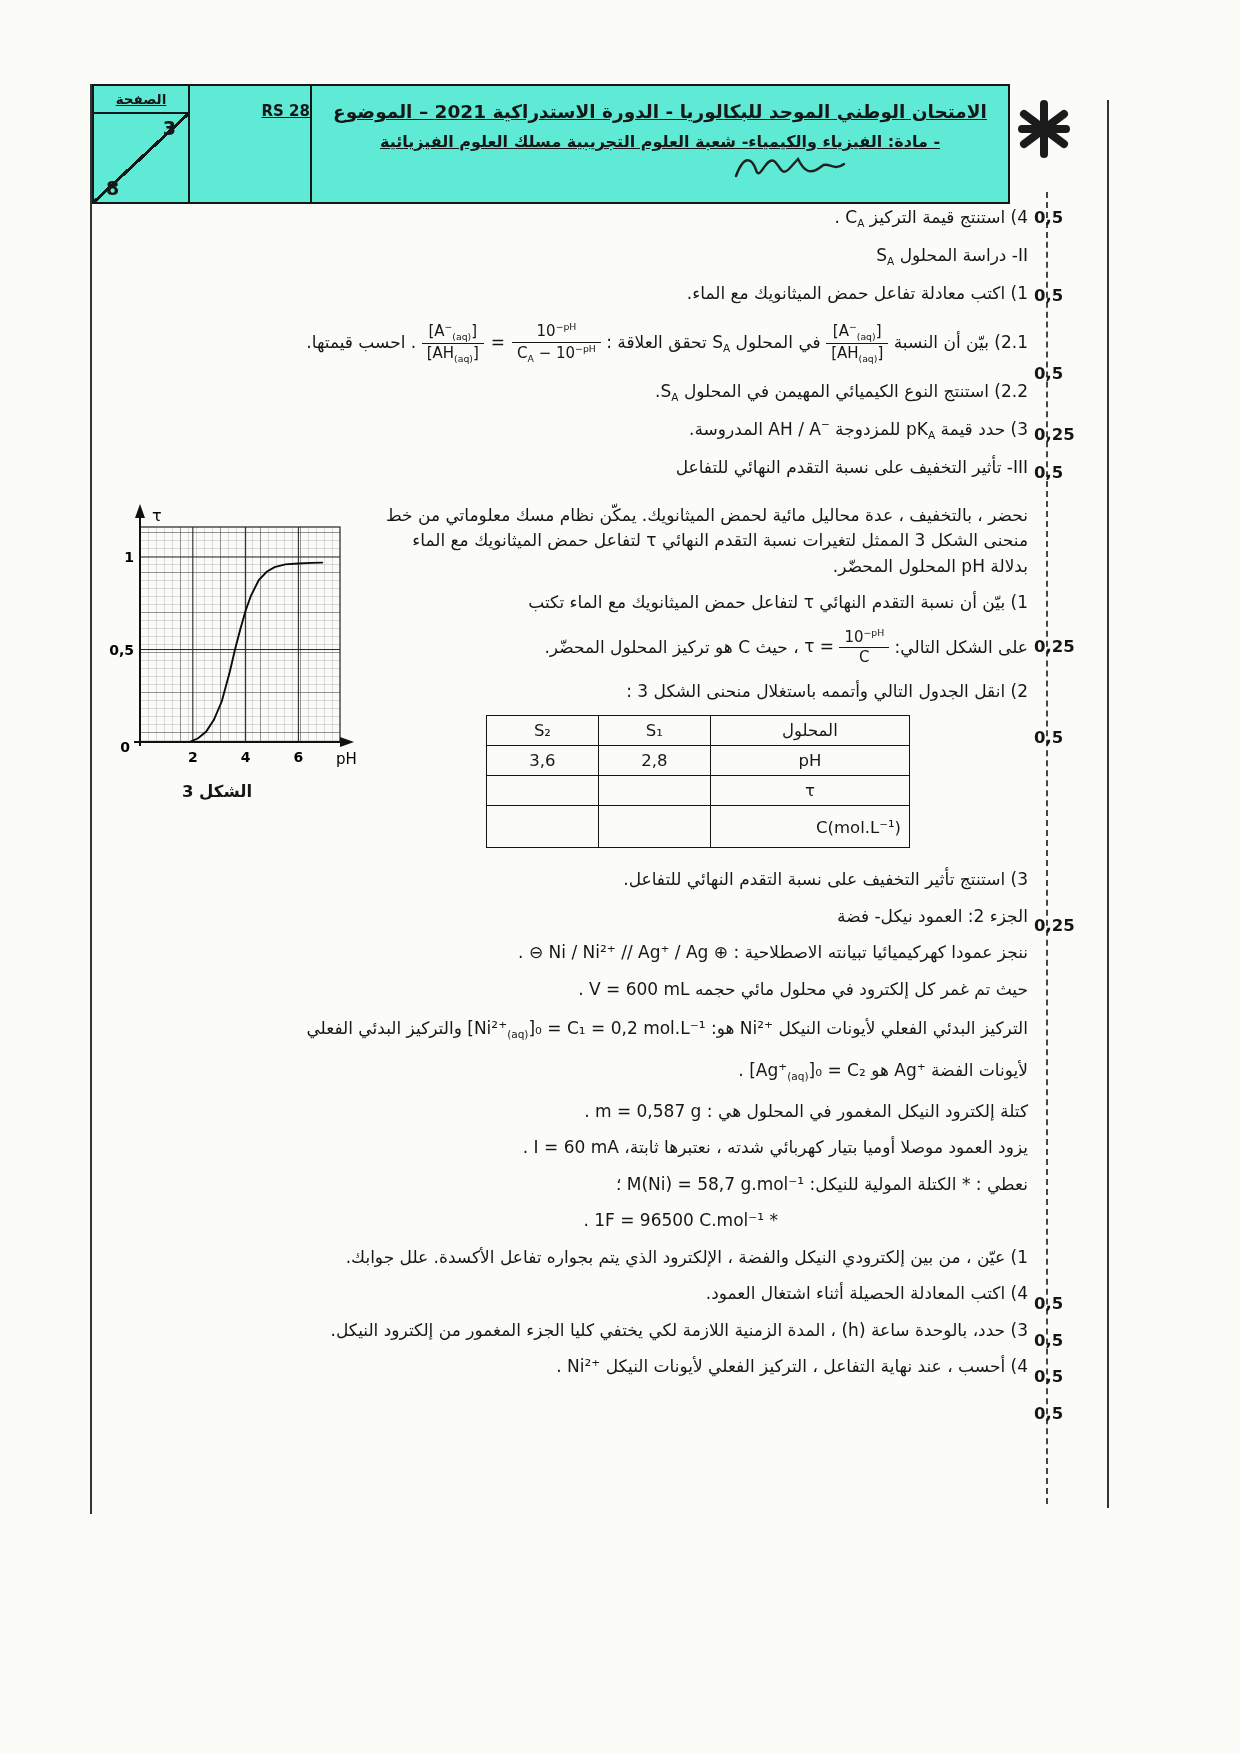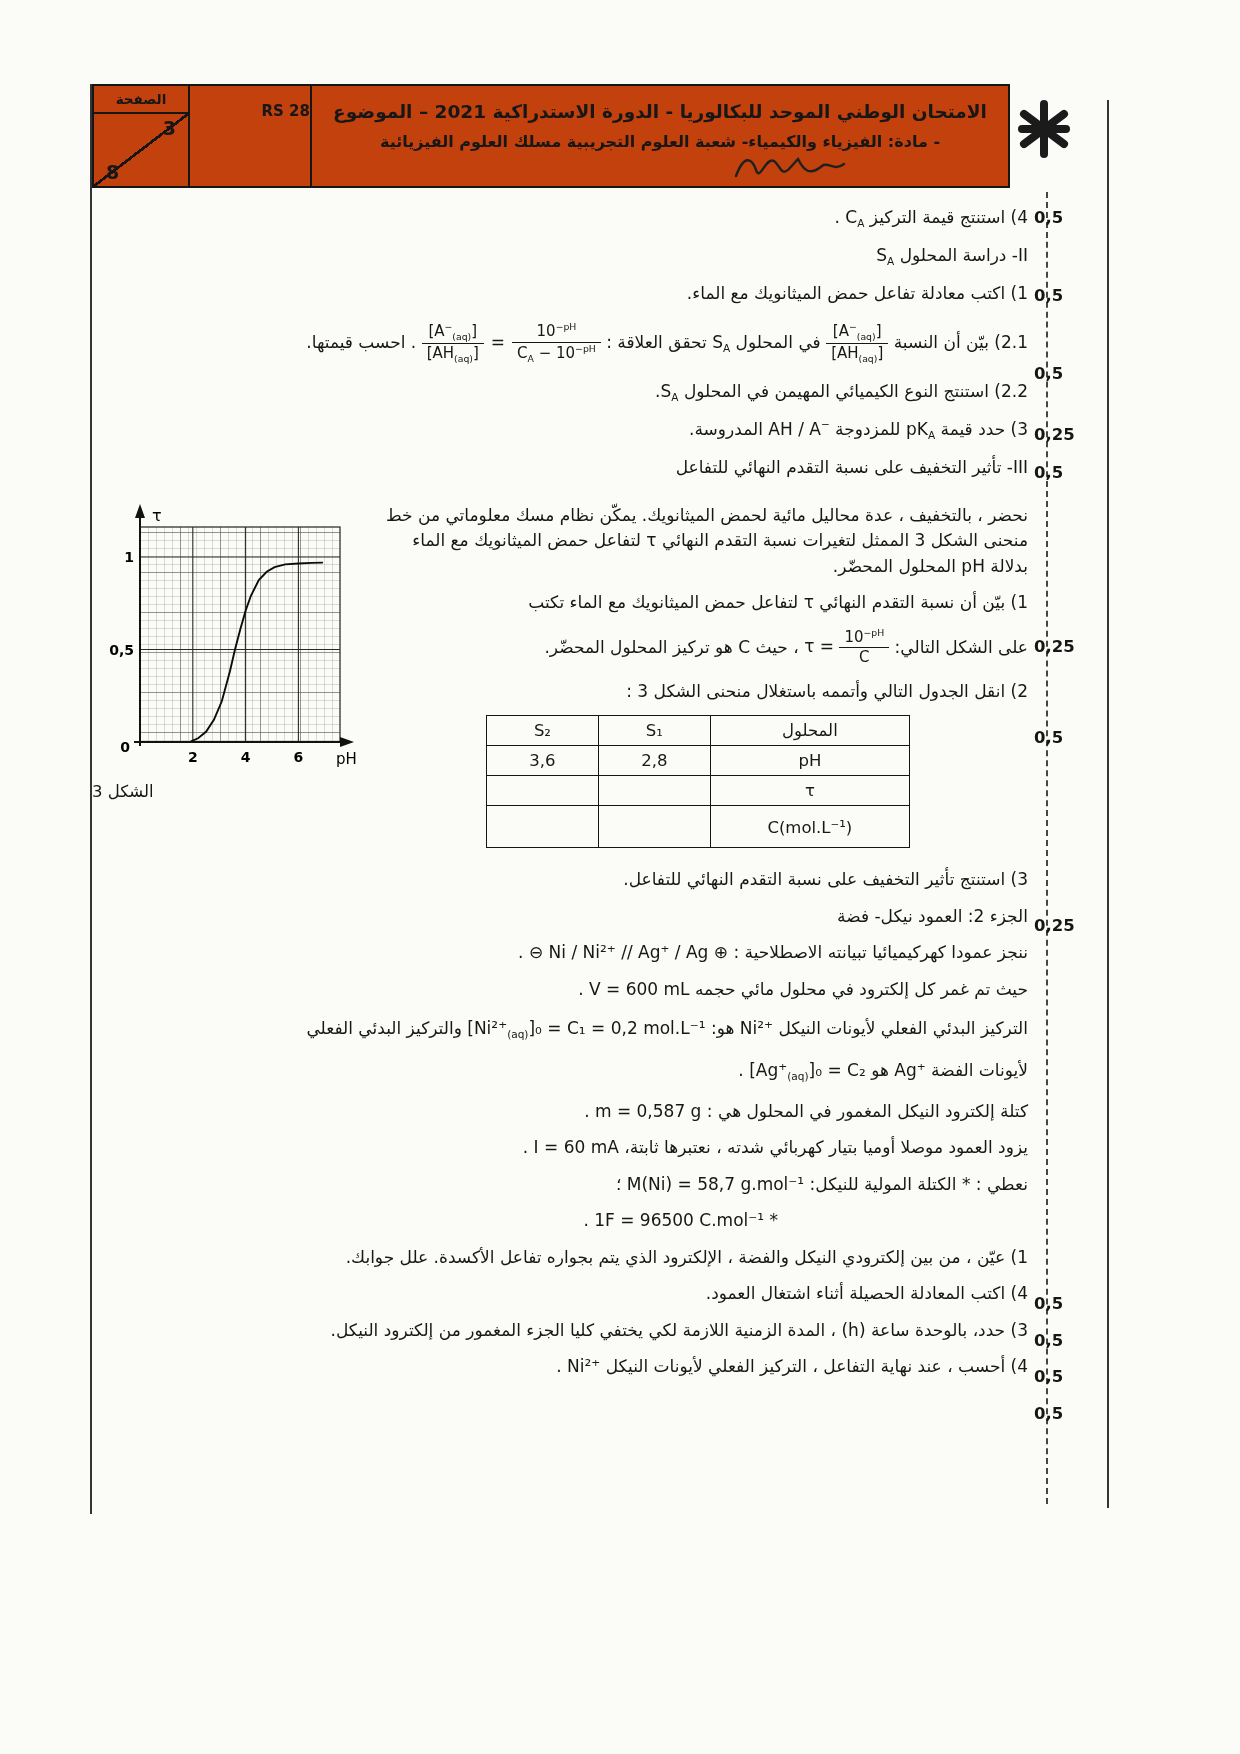--- a/index.html
+++ b/index.html
@@ -4,22 +4,22 @@
 <style>
   html,body{margin:0;padding:0;background:#e9e9e6;}
   .page{position:relative;width:1240px;height:1754px;background:#fbfbf8;margin:0 auto;
         font-family:"DejaVu Sans",sans-serif;color:#171717;overflow:hidden;}
 
   
   .vline{position:absolute;background:#343434;}
   .dotline{position:absolute;border-left:2.2px dashed #454545;width:0;}
 
   
-  .header{position:absolute;left:92px;top:84px;width:918px;height:104px;display:flex;direction:ltr;
-          border:2.6px solid #161616;background:#c2410c;box-sizing:border-box;}
+  .header{position:absolute;left:92px;top:84px;width:918px;height:120px;display:flex;direction:ltr;
+          border:2.6px solid #161616;background:#5eead4;box-sizing:border-box;text-decoration:underline;}
   .hd-page{width:96px;border-right:2.6px solid #161616;display:flex;flex-direction:column;box-sizing:border-box;}
   .hd-page-label{height:26px;border-bottom:2.2px solid #161616;text-align:center;font-size:13.5px;
           font-weight:bold;line-height:26px;}
   .hd-page-diag{position:relative;flex:1;
           background:linear-gradient(to bottom right,transparent 48.8%,#161616 48.8%,#161616 51.2%,transparent 51.2%);}
   .hd-page-diag .n3{position:absolute;top:3px;right:12px;font-weight:bold;font-size:19px;}
   .hd-page-diag .n8{position:absolute;bottom:3px;left:12px;font-weight:bold;font-size:19px;}
   .hd-code{width:122px;border-right:2.6px solid #161616;text-align:right;padding-top:16px;
           font-weight:bold;font-size:15px;box-sizing:border-box;}
   .hd-title{flex:1;text-align:center;padding-top:15px;direction:rtl;}
@@ -39,26 +39,26 @@
 
   .frac{display:inline-flex;flex-direction:column;text-align:center;vertical-align:middle;
         direction:ltr;unicode-bidi:isolate;line-height:1.3;font-size:15px;}
   .fnum{display:block;border-bottom:1.5px solid #171717;padding:0 5px;}
   .fden{display:block;padding:0 5px;}
   .eqsign{margin:0 7px;}
 
   
   .fig-row{display:flex;direction:ltr;gap:20px;align-items:flex-start;margin:6px 0 10px;}
   .fig{width:266px;flex:none;}
-  .fig-caption{text-align:left;font-weight:normal;font-size:16.5px;margin-top:2px;width:250px;}
+  .fig-caption{text-align:center;font-weight:bold;font-size:16.5px;margin-top:2px;width:250px;}
   .fig-text{flex:1;direction:rtl;text-align:right;}
 
   table.vals{border-collapse:collapse;direction:rtl;width:424px;margin:10px 118px 8px auto;}
   table.vals td{border:1.8px solid #151515;text-align:center;font-size:16.5px;padding:5px 8px;}
-  table.vals tr.crow td{padding:12px 8px 10px;}
+  table.vals tr.crow td{padding:12px 8px 10px;text-align:right;}
   td.c-sol{width:218px;} td.c-s1{width:120px;} td.c-s2{width:120px;}
 
   
   #scores-layer{position:absolute;inset:0;pointer-events:none;}
   .score-badge{position:absolute;right:146px;width:60px;font-weight:bold;font-size:16.5px;
         direction:ltr;text-align:left;color:#161616;}
 </style>
 </head>
 <body>
 

